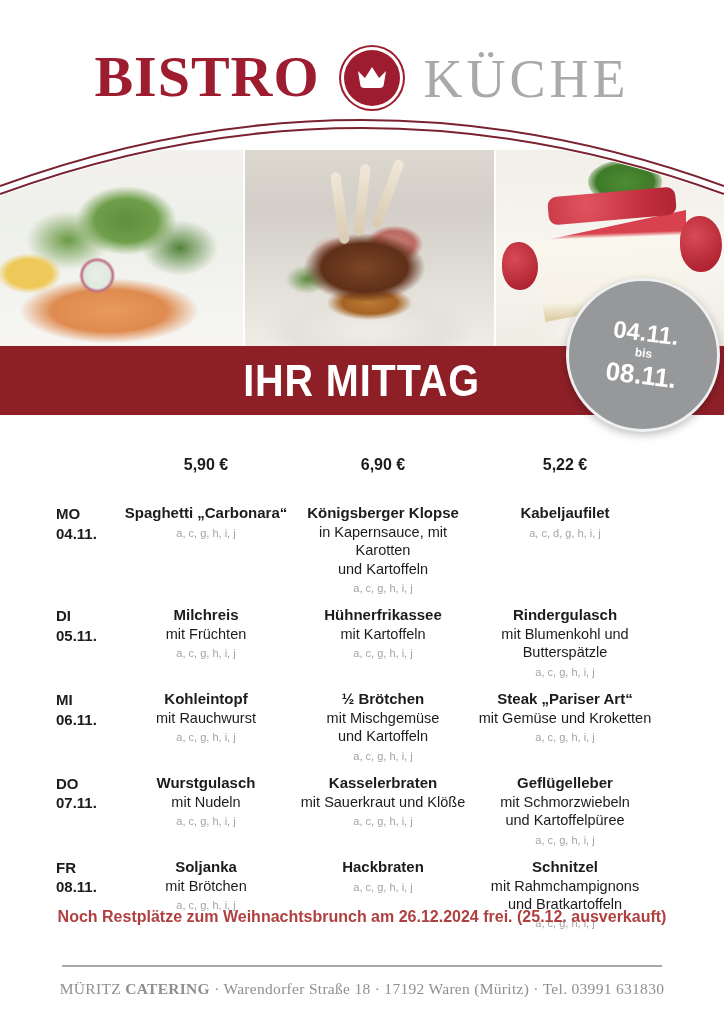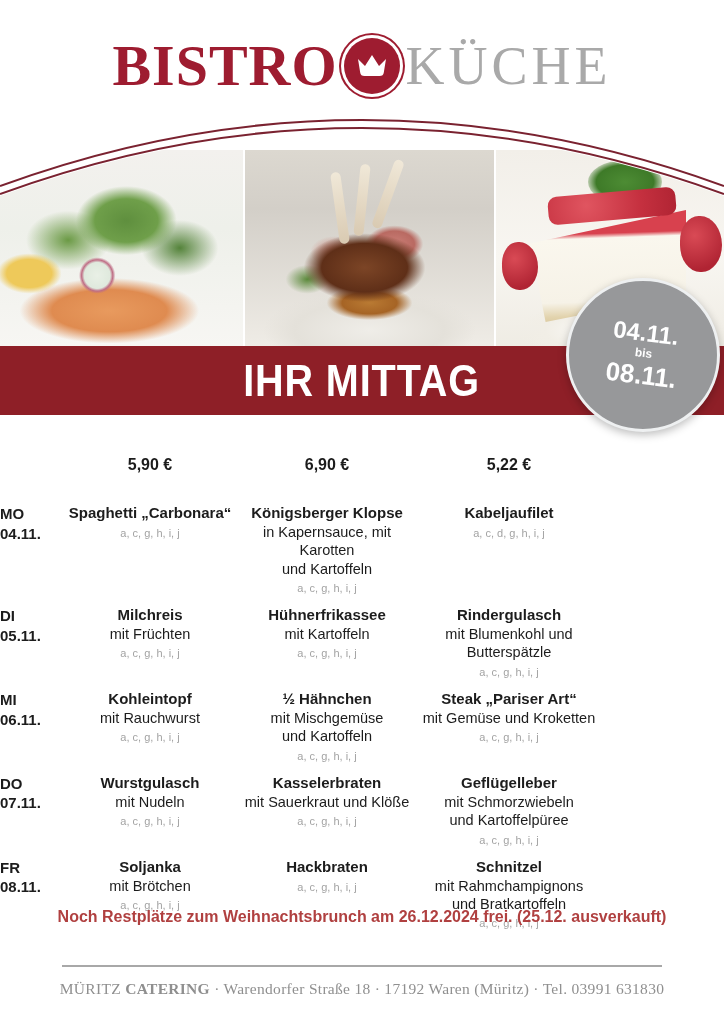--- a/index.html
+++ b/index.html
@@ -4,21 +4,21 @@
 <style>
   html,body{margin:0;padding:0;background:#ffffff;}
   .page{
     position:relative;width:724px;height:1024px;background:#ffffff;overflow:hidden;
     font-family:"Liberation Sans", sans-serif;color:#1c1c1c;
   }
 
   
   .logo-row{
     position:absolute;top:26px;left:0;width:724px;height:80px;
-    display:flex;align-items:center;justify-content:center;z-index:5;
+    display:flex;align-items:flex-end;justify-content:center;gap:18px;z-index:5;
   }
   .logo-bistro{
     font-family:"Liberation Serif", serif;font-weight:700;font-size:58px;
     color:#9e1c30;letter-spacing:1px;line-height:1;
   }
   .crown-badge{
     width:56px;height:56px;border-radius:50%;background:#9e1c30;
     box-shadow:0 0 0 3px #ffffff, 0 0 0 5px #9e1c30;
     display:flex;align-items:center;justify-content:center;margin:0 6px;
   }
@@ -100,21 +100,21 @@
   }
   .badge-text{transform:rotate(7deg);text-align:center;color:#ffffff;line-height:1.05;}
   .badge-from{font-size:24px;font-weight:700;}
   .badge-bis{font-size:12px;font-weight:700;margin:2px 0;}
   .badge-to{font-size:26px;font-weight:700;}
 
   
   .menu{position:absolute;top:456px;left:0;width:724px;z-index:4;}
   .grid-row{
     display:grid;grid-template-columns:64px 172px 182px 182px;
-    align-items:start;
+    padding-left:56px;align-items:start;
   }
   .price-row{margin-bottom:30px;}
   .price{font-weight:700;font-size:16px;text-align:center;}
   .mrow{margin-bottom:11px;}
   .day-cell{font-weight:700;font-size:15px;line-height:1.3;text-align:left;}
   .dish-cell{text-align:center;}
   .dname{font-weight:700;font-size:15px;line-height:1.25;}
   .desc{font-size:14.5px;line-height:1.27;white-space:pre-line;}
   .desc:empty{display:none;}
   .allerg{font-size:11px;color:#a3a3a3;line-height:1.3;margin-top:3px;}
@@ -238,21 +238,21 @@
       <div class="day-cell">
         <div>MI</div>
         <div>06.11.</div>
       </div>
       <div class="dish-cell">
         <div class="dname">Kohleintopf</div>
         <div class="desc">mit Rauchwurst</div>
         <div class="allerg">a, c, g, h, i, j</div>
       </div>
       <div class="dish-cell">
-        <div class="dname">½ Hähnchen</div>
+        <div class="dname">½ Brötchen</div>
         <div class="desc">mit Mischgemüse
 und Kartoffeln</div>
         <div class="allerg">a, c, g, h, i, j</div>
       </div>
       <div class="dish-cell">
         <div class="dname">Steak „Pariser Art“</div>
         <div class="desc">mit Gemüse und Kroketten</div>
         <div class="allerg">a, c, g, h, i, j</div>
       </div>
     </div>

